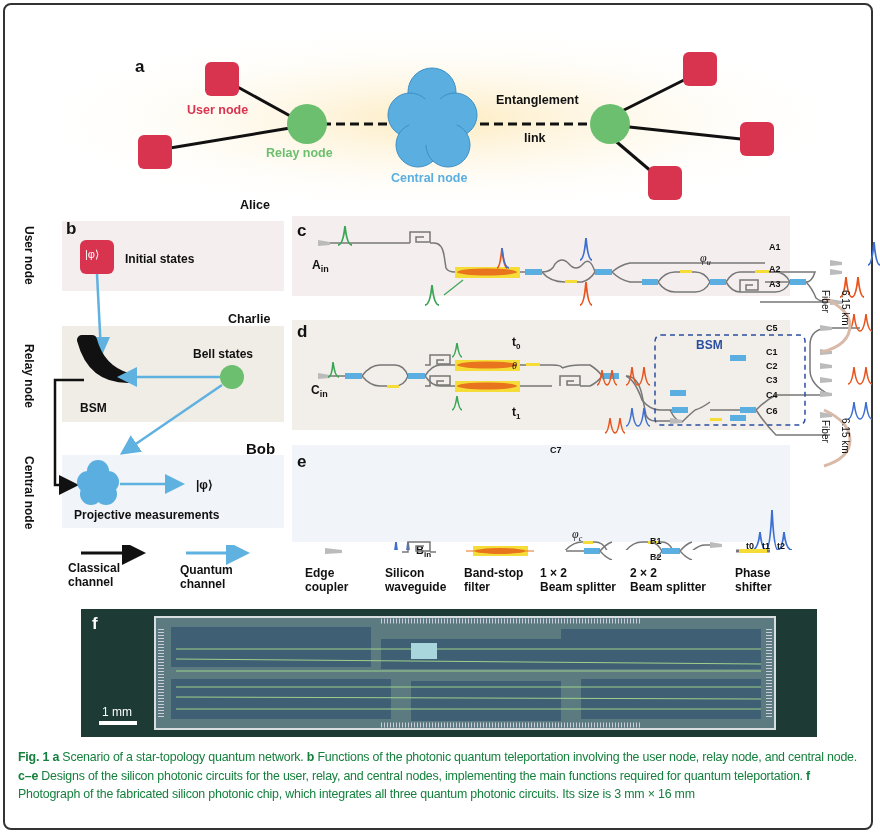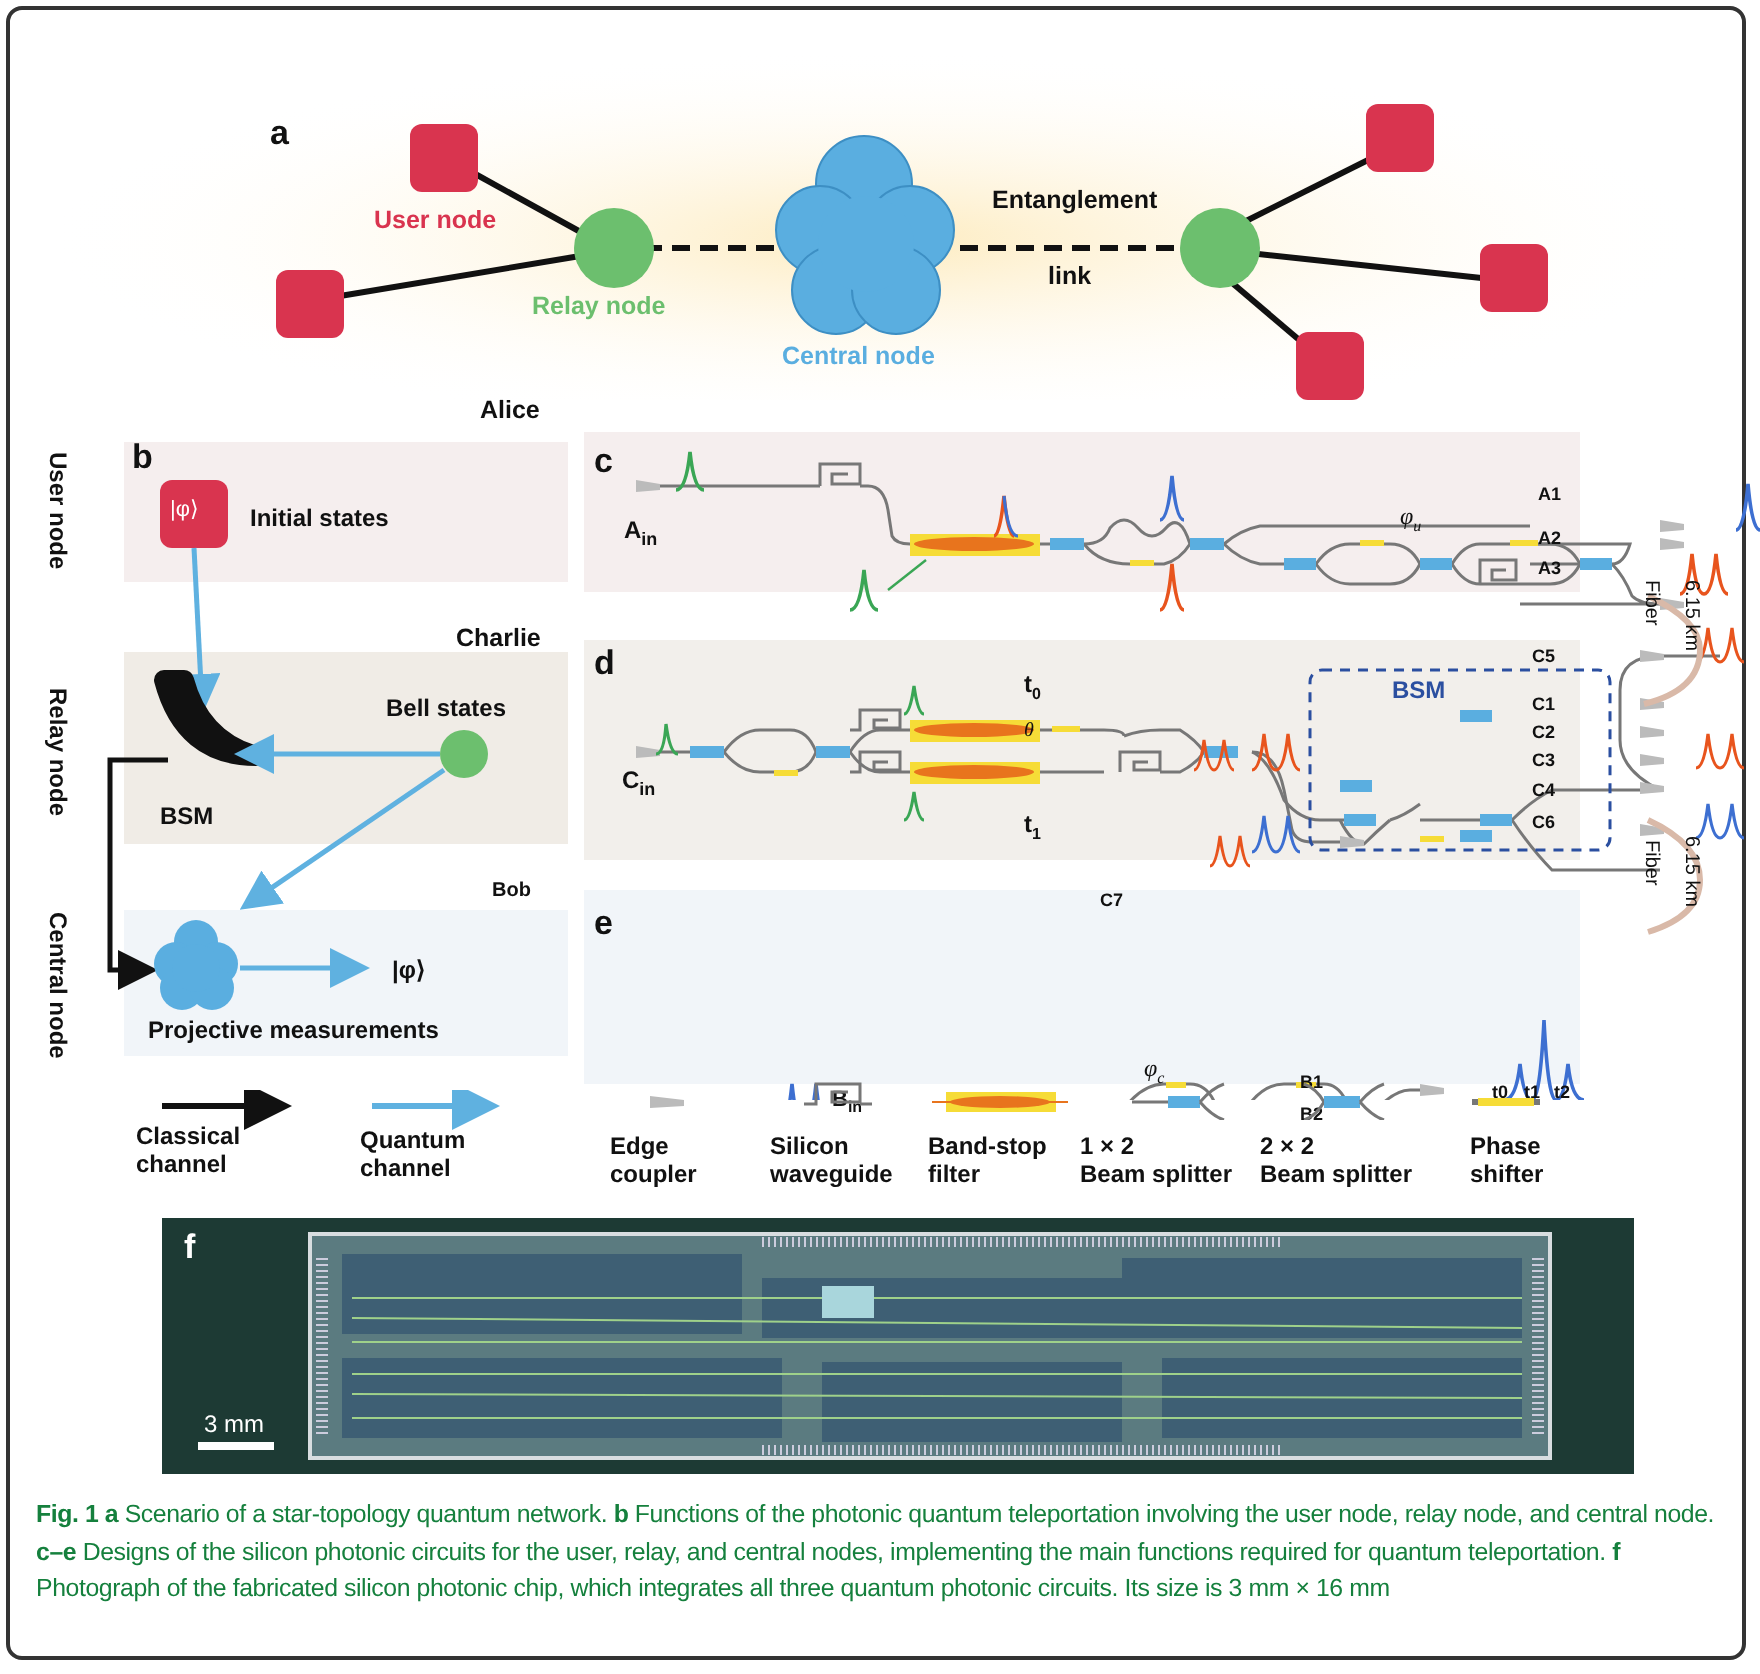--- a/index.html
+++ b/index.html
@@ -64,21 +64,21 @@
 <div class="abs" style="left:62px;top:221px;width:222px;height:70px;background:#f5eeee;"></div>
 <div class="abs" style="left:62px;top:326px;width:222px;height:96px;background:#f0ece6;"></div>
 <div class="abs" style="left:62px;top:455px;width:222px;height:73px;background:#f1f5f9;"></div>
 
 <div class="side-label" style="left:22px;top:226px;">User node</div>
 <div class="side-label" style="left:22px;top:344px;">Relay node</div>
 <div class="side-label" style="left:22px;top:456px;">Central node</div>
 
 <div class="abs bold" style="left:240px;top:198px;font-size:12.5px;">Alice</div>
 <div class="abs bold" style="left:228px;top:312px;font-size:12.5px;">Charlie</div>
-<div class="abs bold" style="left:246px;top:440px;font-size:10px;">Bob</div>
+<div class="abs bold" style="left:246px;top:440px;font-size:15px;">Bob</div>
 <div class="abs panel-letter" style="left:66px;top:219px;">b</div>
 
 <svg class="abs" style="left:0;top:190px" width="300" height="350">
   <defs>
     <marker id="ab" markerWidth="8" markerHeight="8" refX="6" refY="4" orient="auto">
         <path d="M0,0 L8,4 L0,8 z" fill="#5fb1e0"></path>
       </marker>
     <marker id="ak" markerWidth="8" markerHeight="8" refX="6" refY="4" orient="auto">
         <path d="M0,0 L8,4 L0,8 z" fill="#111"></path>
       </marker>
@@ -377,15 +377,15 @@
   <g stroke="#ccd" stroke-width="1">
     <line x1="80" y1="20" x2="80" y2="110" stroke-dasharray="1,2" stroke-width="6"></line>
     <line x1="688" y1="20" x2="688" y2="110" stroke-dasharray="1,2" stroke-width="6"></line>
     <line x1="300" y1="12" x2="560" y2="12" stroke-dasharray="1,2" stroke-width="5"></line>
     <line x1="300" y1="116" x2="560" y2="116" stroke-dasharray="1,2" stroke-width="5"></line>
   </g>
   <rect x="330" y="34" width="26" height="16" fill="#a9d6dc"></rect>
   <rect x="18" y="112" width="38" height="4" fill="#fff"></rect>
 </svg>
 <div class="abs bold" style="left:92px;top:614px;font-size:17px;color:#fff;">f</div>
-<div class="abs" style="left:102px;top:705px;font-size:12px;color:#fff;">3 mm</div>
+<div class="abs" style="left:102px;top:705px;font-size:12px;color:#fff;">1 mm</div>
 
 <div class="caption"><b>Fig. 1</b> <b>a</b><span> Scenario of a star-topology quantum network. </span><b>b</b><span> Functions of the photonic quantum teleportation involving the user node, relay node, and central node. </span><b>c–e</b><span> Designs of the silicon photonic circuits for the user, relay, and central nodes, implementing the main functions required for quantum teleportation. </span><b>f</b><span> Photograph of the fabricated silicon photonic chip, which integrates all three quantum photonic circuits. Its size is 3 mm × 16 mm</span></div>
 
 </body></html>

